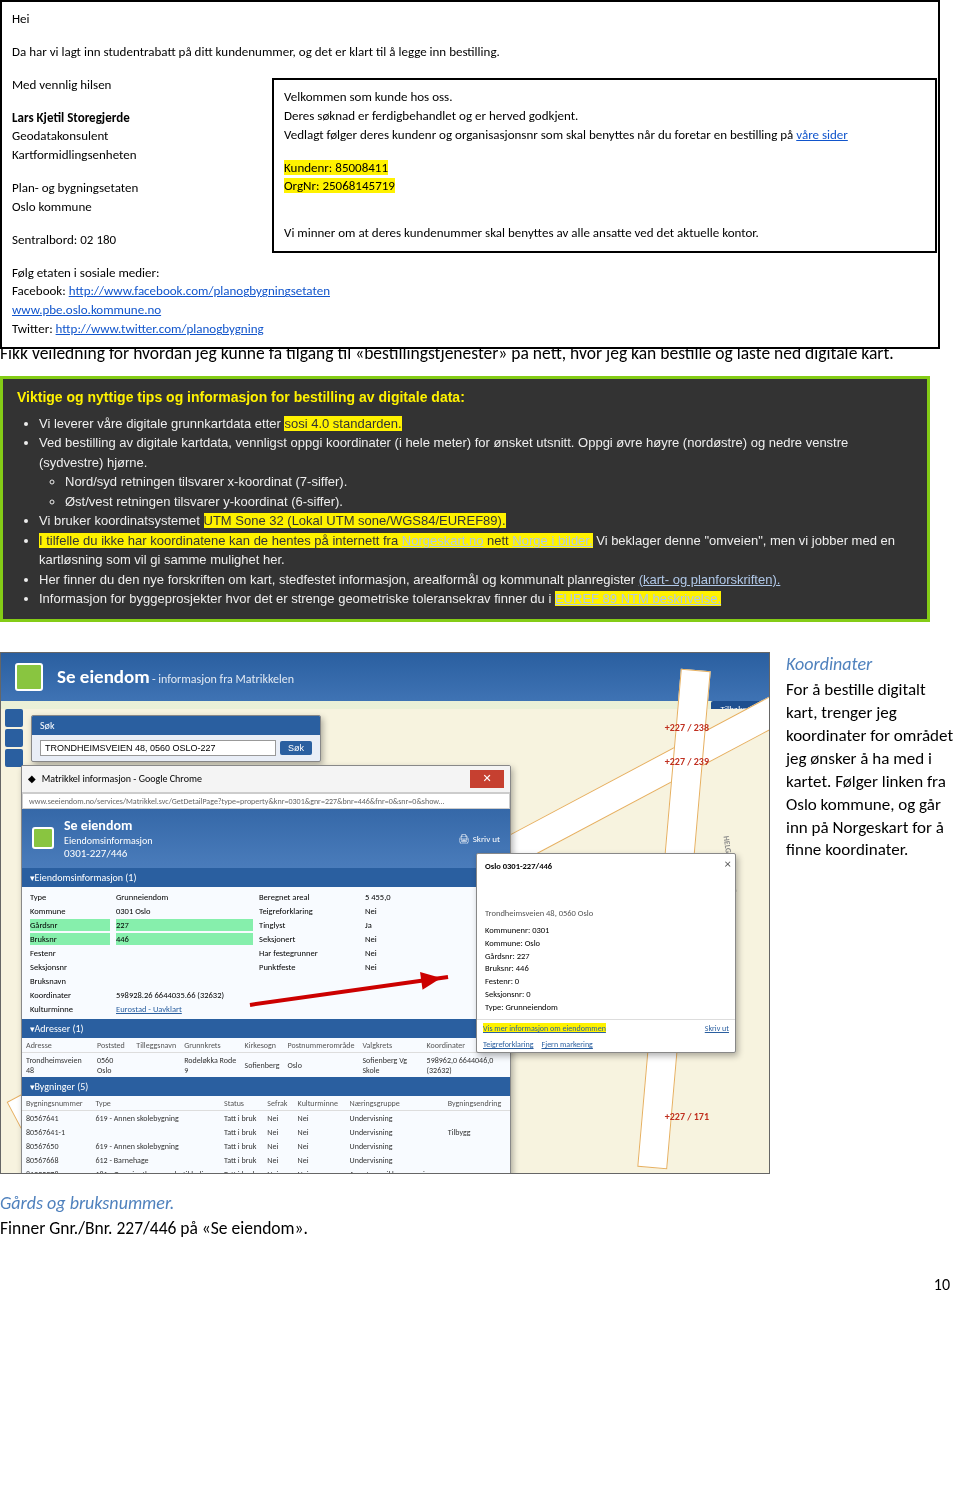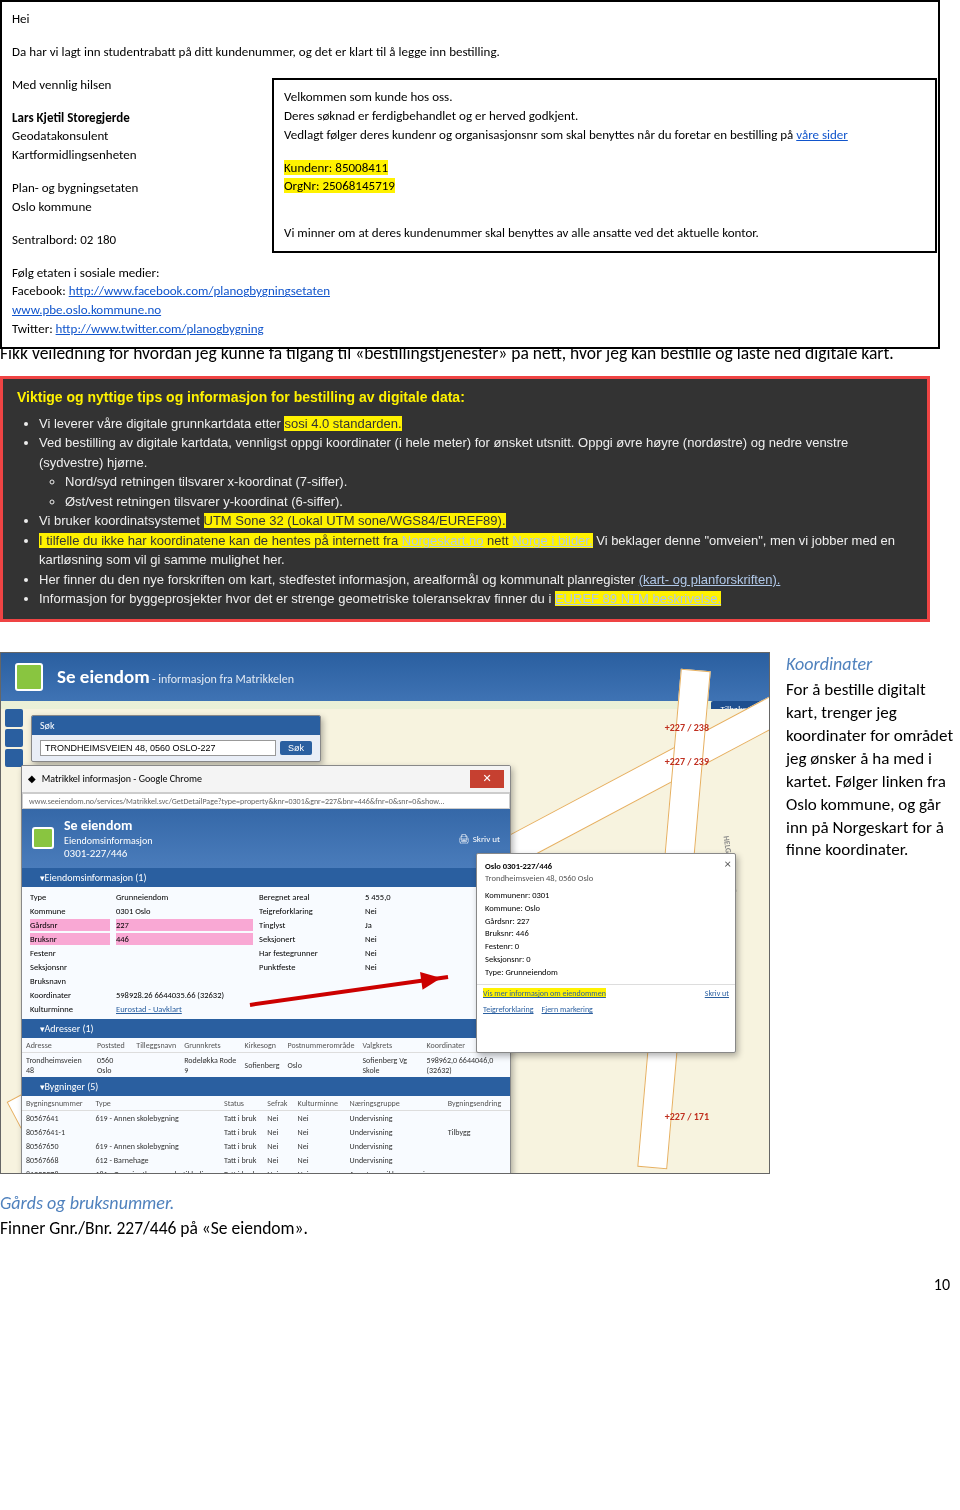--- a/index.html
+++ b/index.html
@@ -27,21 +27,21 @@
   .hl { background: #fff200; }
   .link { color: #1155cc; text-decoration: underline; cursor: pointer; }
   .bold { font-weight: bold; }
   .space { height: 14px; }
   .bodytext {
     font-size: 17.5px;
     line-height: 1.35;
     margin: 12px 0 10px 0;
   }
   .tipsbox {
-    border: 3px solid #ef4444;
+    border: 3px solid #84cc16;
     background: #333;
     color: #eee;
     padding: 8px 14px 10px 14px;
     font-family: Verdana, Arial, sans-serif;
     font-size: 13px;
     line-height: 1.5;
     width: 930px;
   }
   .tipsbox .ttl { color: #fff200; font-weight: bold; margin-bottom: 6px; font-size: 14px; }
   .tipsbox ul { list-style: disc; margin-left: 22px; }
@@ -120,30 +120,30 @@
   .chrome-url { background: #fff; border: 1px solid #ccc; padding: 2px 6px; font-size: 8px; color: #666; }
   .se-header2 {
     background: linear-gradient(#3568a8, #4a7cbb);
     color: #fff; padding: 8px 10px; display: flex; align-items: center; gap: 10px;
   }
   .se-h2-title { font-size: 14px; font-weight: bold; }
   .se-h2-sub { font-size: 10px; }
   .skriv { margin-left: auto; font-size: 9px; display: flex; align-items: center; gap: 3px; }
   .section-h {
     background: #2a5fa0; color: #fff; font-size: 10px;
-    padding: 3px 18px; display: flex; align-items: center;
+    padding: 3px 8px; display: flex; align-items: center;
   }
   .arrow::before { content: "▾ "; font-size: 9px; }
   .info-grid {
     display: grid; grid-template-columns: 80px 1fr 100px 1fr;
     font-size: 8.5px; padding: 4px 8px; gap: 2px 6px;
     background: #f8fbff;
   }
   .info-grid div { padding: 1px 0; }
-  .info-grid .hl3 { background: #f9a8d4; }
+  .info-grid .hl3 { background: #86efac; }
   .table-small {
     font-size: 8px; width: 100%; border-collapse: collapse;
     background: #f8fbff;
   }
   .table-small th, .table-small td {
     padding: 2px 4px; text-align: left; color: #333;
   }
   .table-small th { color: #555; font-weight: normal; border-bottom: 1px solid #ddd; }
   .popup {
     left: 475px; top: 200px; width: 260px; height: 200px;
@@ -430,21 +430,21 @@
             </tr>
 
       </tbody>
         </table>
     </div>
 
     <div class="panel popup">
       <div class="popup-close">×</div>
       <div class="popup-body">
         <div style="font-weight:bold;">Oslo 0301-227/446</div>
-        <div style="color:#555;margin-bottom:4px;">Trondheimsveien 48, 0560 Oslo</div>
+        <div style="color:#555;margin-bottom:4px;margin-top:35px;">Trondheimsveien 48, 0560 Oslo</div>
         <div>
           <div><span>Kommunenr:</span> <span>0301</span></div>
           <div><span>Kommune:</span> <span>Oslo</span></div>
           <div><span>Gårdsnr:</span> <span>227</span></div>
           <div><span>Bruksnr:</span> <span>446</span></div>
           <div><span>Festenr:</span> <span>0</span></div>
           <div><span>Seksjonsnr:</span> <span>0</span></div>
           <div><span>Type:</span> <span>Grunneiendom</span></div>
         </div>
       </div>

